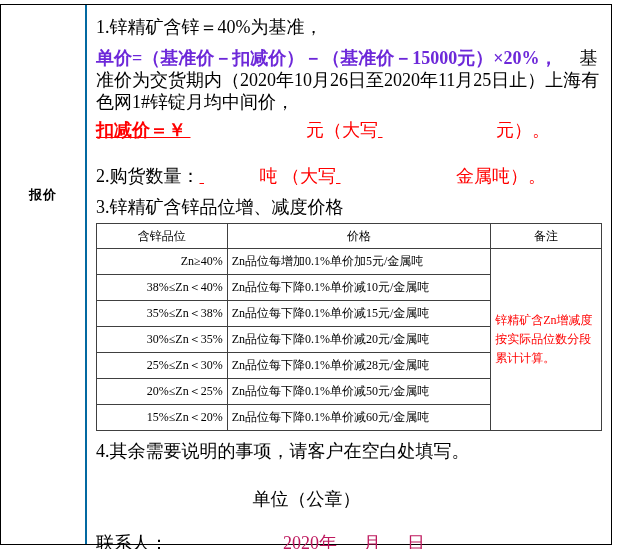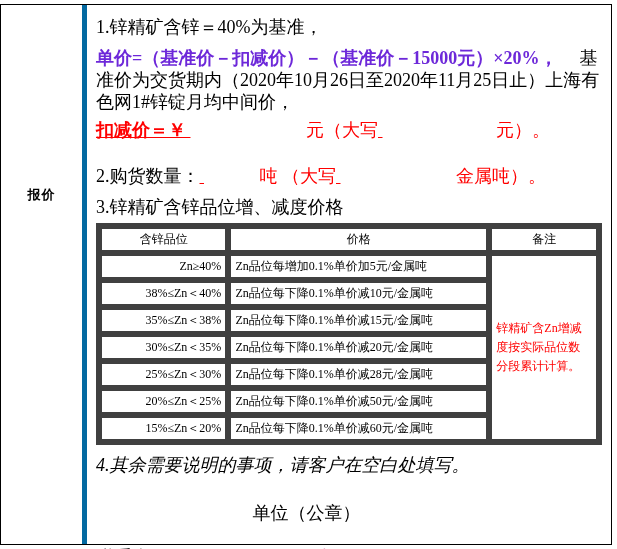--- a/index.html
+++ b/index.html
@@ -28,21 +28,21 @@
     top: 4px;
     width: 612px;
     height: 541px;
     border: 1px solid #000000;
     box-sizing: border-box;
     display: flex;
   }
   .label-cell {
     width: 86px;
     min-width: 86px;
-    border-right: 5px solid #0369a1;
+    border-right: 2px solid #0369a1;
     box-sizing: border-box;
     position: relative;
   }
   .label-cell .label-text {
     position: absolute;
     top: 181px;
     left: 0;
     width: 100%;
     text-align: center;
     font-weight: bold;
@@ -105,21 +105,21 @@
     margin-bottom: 6px;
     line-height: 20px;
   }
   .grade-table {
     border-collapse: collapse;
     width: 100%;
     table-layout: fixed;
     margin-bottom: 10px;
   }
   .grade-table td, .grade-table th {
-    border: 6px solid #404040;
+    border: 1px solid #404040;
     font-size: 12px;
     font-weight: normal;
     padding: 2px 4px;
     height: 26px;
     box-sizing: border-box;
   }
   .grade-table th {
     text-align: center;
     height: 25px;
   }
@@ -138,21 +138,20 @@
     text-align: left;
     color: #ff0000;
     line-height: 19px;
     vertical-align: middle;
     margin-left: 8px;
   }
   .item4 {
     margin-top: 10px;
     margin-bottom: 28px;
     line-height: 20px;
-    font-style: italic;
   }
   .seal {
     text-align: center;
     padding-right: 85px;
     margin-bottom: 24px;
     line-height: 20px;
   }
   .contact {
     line-height: 20px;
     position: relative;

